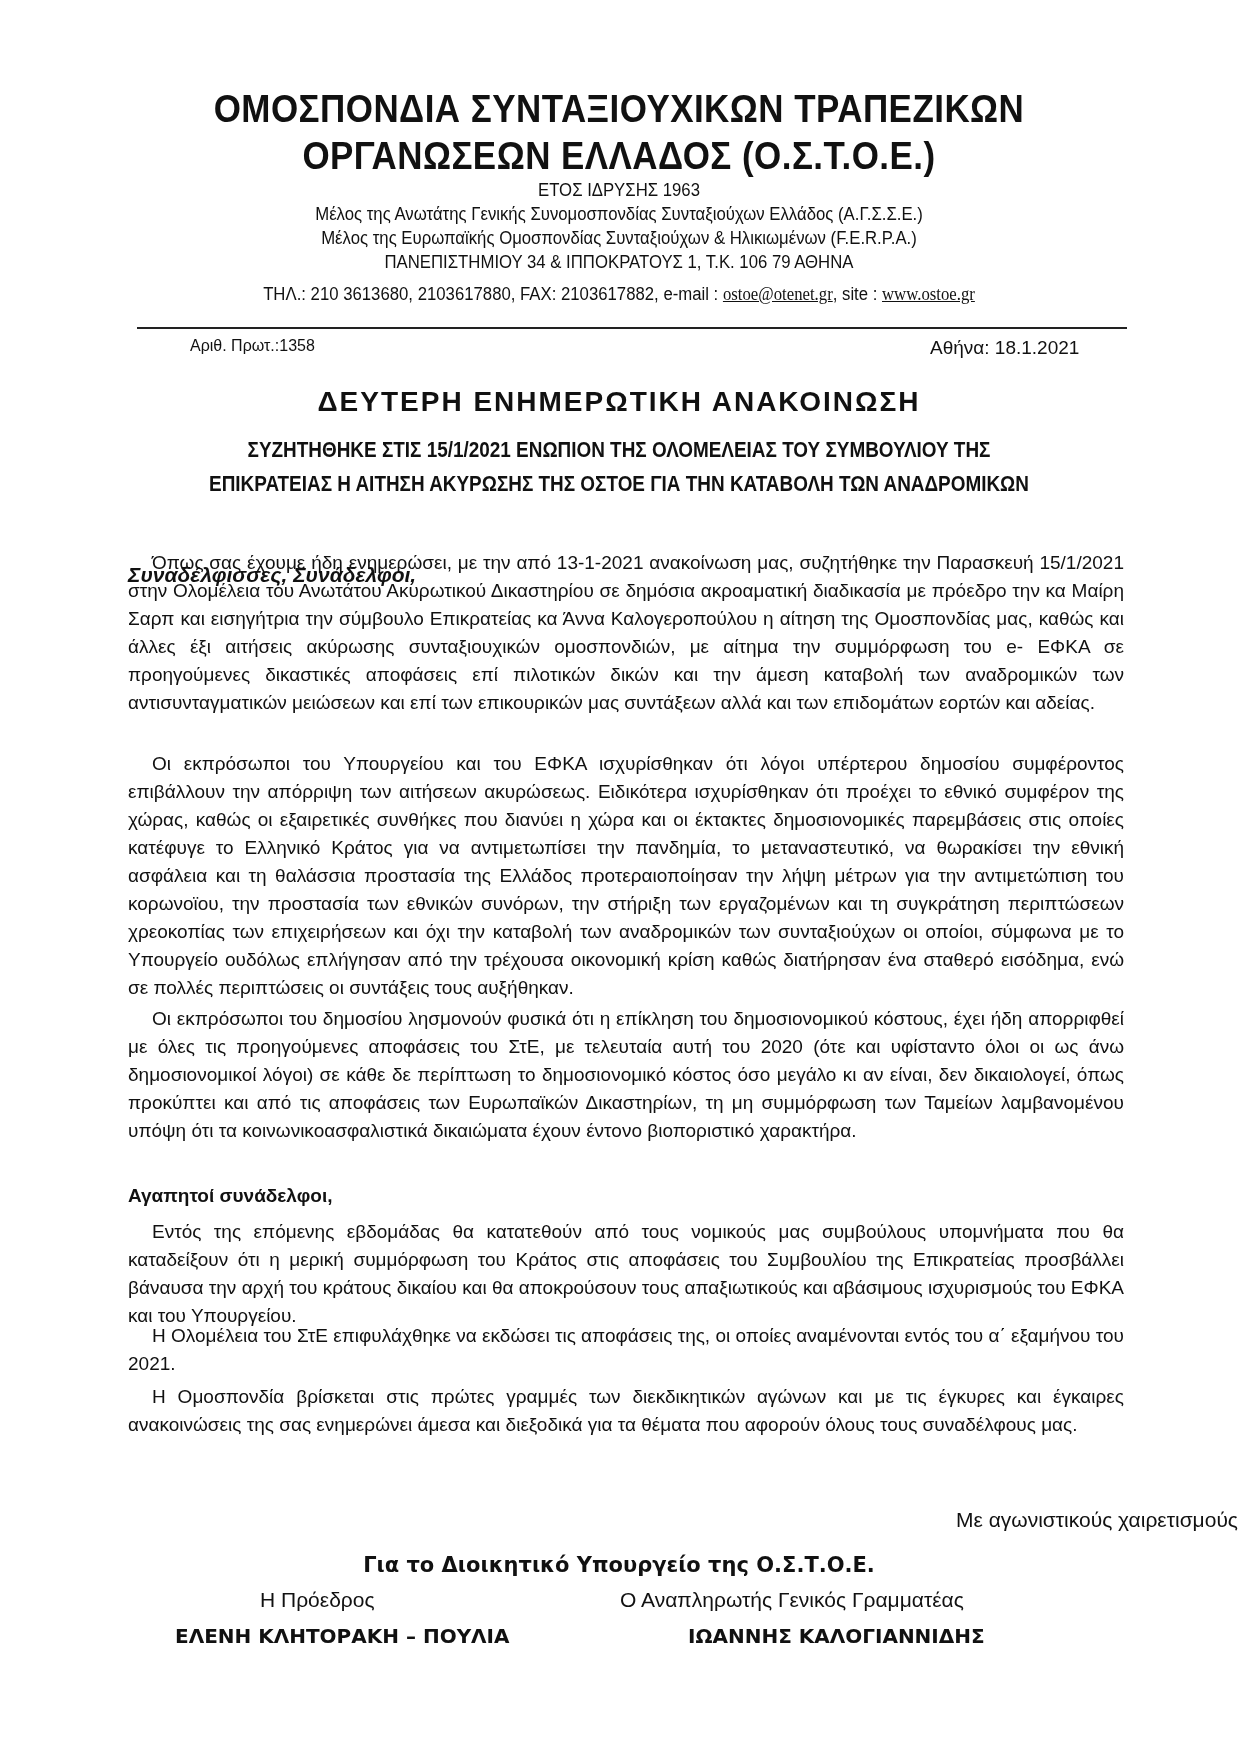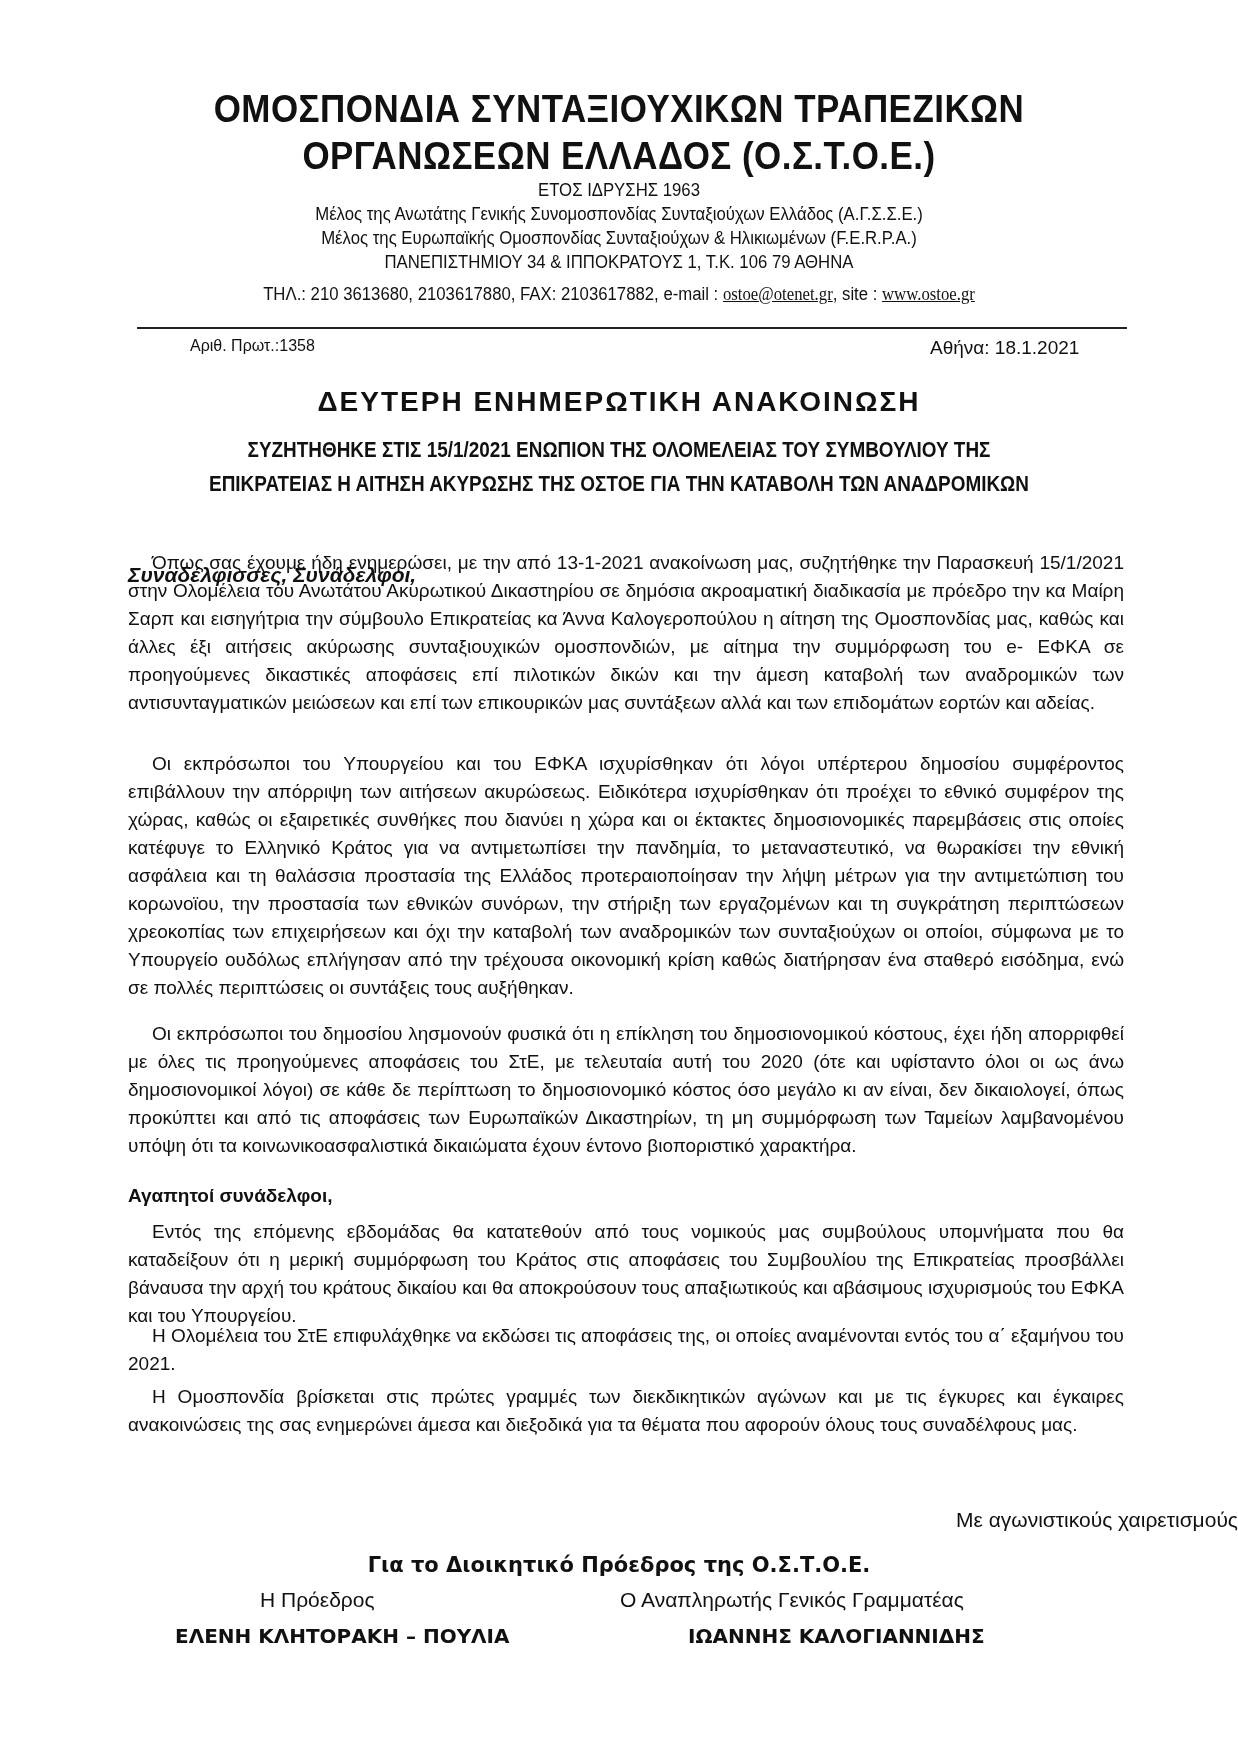--- a/index.html
+++ b/index.html
@@ -19,21 +19,21 @@
   .proto { top: 337px; left: 190px; font-size: 16px; text-align: center; }
   .date { top: 337px; left: 930px; font-size: 19px; }
   .title { top: 386px; font-size: 28px; font-weight: bold; letter-spacing: 2px; }
   .sub { font-size: 22px; font-weight: bold; transform: scaleX(0.86); transform-origin: center; }
   .s1 { top: 437px; }
   .s2 { top: 471px; }
   .greet { font-weight: bold; font-style: italic; font-size: 21px; left: 128px; top: 523px; margin-top: 40px; }
   .para { left: 128px; width: 996px; font-size: 19px; line-height: 28px; text-align: justify; text-indent: 24px; }
   .p1 { top: 549px; }
   .p2 { top: 750px; }
-  .p3 { top: 1005px; margin-top: 15px; }
+  .p3 { top: 1005px; }
   .greet2 { font-weight: bold; font-size: 19px; left: 128px; top: 1185px; }
   .p4 { top: 1218px; }
   .p5 { top: 1322px; }
   .p6 { top: 1383px; }
   .closing { top: 1508px; font-size: 21px; text-align: right; }
   .board { top: 1553px; font-size: 21px; font-weight: bold; font-family: "DejaVu Sans", sans-serif; }
   .sigL { left: 260px; top: 1588px; font-size: 21px; }
   .sigR { left: 620px; top: 1588px; font-size: 21px; }
   .nameL { left: 175px; top: 1624px; font-size: 20px; font-weight: bold; font-family: "DejaVu Sans", sans-serif; }
   .nameR { left: 688px; top: 1624px; font-size: 20px; font-weight: bold; font-family: "DejaVu Sans", sans-serif; }
@@ -63,17 +63,17 @@
 <div class="abs para p1">Όπως σας έχουμε ήδη ενημερώσει, με την από 13-1-2021 ανακοίνωση μας, συζητήθηκε την Παρασκευή 15/1/2021 στην Ολομέλεια του Ανωτάτου Ακυρωτικού Δικαστηρίου σε δημόσια ακροαματική διαδικασία με πρόεδρο την κα Μαίρη Σαρπ και εισηγήτρια την σύμβουλο Επικρατείας κα Άννα Καλογεροπούλου η αίτηση της Ομοσπονδίας μας, καθώς και άλλες έξι αιτήσεις ακύρωσης συνταξιουχικών ομοσπονδιών, με αίτημα την συμμόρφωση του e- ΕΦΚΑ σε προηγούμενες δικαστικές αποφάσεις επί πιλοτικών δικών και την άμεση καταβολή των αναδρομικών των αντισυνταγματικών μειώσεων και επί των επικουρικών μας συντάξεων αλλά και των επιδομάτων εορτών και αδείας.</div>
 <div class="abs para p2">Οι εκπρόσωποι του Υπουργείου και του ΕΦΚΑ ισχυρίσθηκαν ότι λόγοι υπέρτερου δημοσίου συμφέροντος επιβάλλουν την απόρριψη των αιτήσεων ακυρώσεως. Ειδικότερα ισχυρίσθηκαν ότι προέχει το εθνικό συμφέρον της χώρας, καθώς οι εξαιρετικές συνθήκες που διανύει η χώρα και οι έκτακτες δημοσιονομικές παρεμβάσεις στις οποίες κατέφυγε το Ελληνικό Κράτος για να αντιμετωπίσει την πανδημία, το μεταναστευτικό, να θωρακίσει την εθνική ασφάλεια και τη θαλάσσια προστασία της Ελλάδος προτεραιοποίησαν την λήψη μέτρων για την αντιμετώπιση του κορωνοϊου, την προστασία των εθνικών συνόρων, την στήριξη των εργαζομένων και τη συγκράτηση περιπτώσεων χρεοκοπίας των επιχειρήσεων και όχι την καταβολή των αναδρομικών των συνταξιούχων οι οποίοι, σύμφωνα με το Υπουργείο ουδόλως επλήγησαν από την τρέχουσα οικονομική κρίση καθώς διατήρησαν ένα σταθερό εισόδημα, ενώ σε πολλές περιπτώσεις οι συντάξεις τους αυξήθηκαν.</div>
 <div class="abs para p3">Οι εκπρόσωποι του δημοσίου λησμονούν φυσικά ότι η επίκληση του δημοσιονομικού κόστους, έχει ήδη απορριφθεί με όλες τις προηγούμενες αποφάσεις του ΣτΕ, με τελευταία αυτή του 2020 (ότε και υφίσταντο όλοι οι ως άνω δημοσιονομικοί λόγοι) σε κάθε δε περίπτωση το δημοσιονομικό κόστος όσο μεγάλο κι αν είναι, δεν δικαιολογεί, όπως προκύπτει και από τις αποφάσεις των Ευρωπαϊκών Δικαστηρίων, τη μη συμμόρφωση των Ταμείων λαμβανομένου υπόψη ότι τα κοινωνικοασφαλιστικά δικαιώματα έχουν έντονο βιοποριστικό χαρακτήρα.</div>
 
 <div class="abs greet2">Αγαπητοί συνάδελφοι,</div>
 <div class="abs para p4">Εντός της επόμενης εβδομάδας θα κατατεθούν από τους νομικούς μας συμβούλους υπομνήματα που θα καταδείξουν ότι η μερική συμμόρφωση του Κράτος στις αποφάσεις του Συμβουλίου της Επικρατείας προσβάλλει βάναυσα την αρχή του κράτους δικαίου και θα αποκρούσουν τους απαξιωτικούς και αβάσιμους ισχυρισμούς του ΕΦΚΑ και του Υπουργείου.</div>
 <div class="abs para p5">Η Ολομέλεια του ΣτΕ επιφυλάχθηκε να εκδώσει τις αποφάσεις της, οι οποίες αναμένονται εντός του α΄ εξαμήνου του 2021.</div>
 <div class="abs para p6">Η Ομοσπονδία βρίσκεται στις πρώτες γραμμές των διεκδικητικών αγώνων και με τις έγκυρες και έγκαιρες ανακοινώσεις της σας ενημερώνει άμεσα και διεξοδικά για τα θέματα που αφορούν όλους τους συναδέλφους μας.</div>
 
 <div class="abs center closing">Με αγωνιστικούς χαιρετισμούς</div>
-<div class="abs center board">Για το Διοικητικό Πρόεδρος της Ο.Σ.Τ.Ο.Ε.</div>
+<div class="abs center board">Για το Διοικητικό Υπουργείο της Ο.Σ.Τ.Ο.Ε.</div>
 <div class="abs sigL">Η Πρόεδρος</div>
 <div class="abs sigR">Ο Αναπληρωτής Γενικός Γραμματέας</div>
 <div class="abs nameL">ΕΛΕΝΗ ΚΛΗΤΟΡΑΚΗ – ΠΟΥΛΙΑ</div>
 <div class="abs nameR">ΙΩΑΝΝΗΣ ΚΑΛΟΓΙΑΝΝΙΔΗΣ</div>
 
 </body></html>

